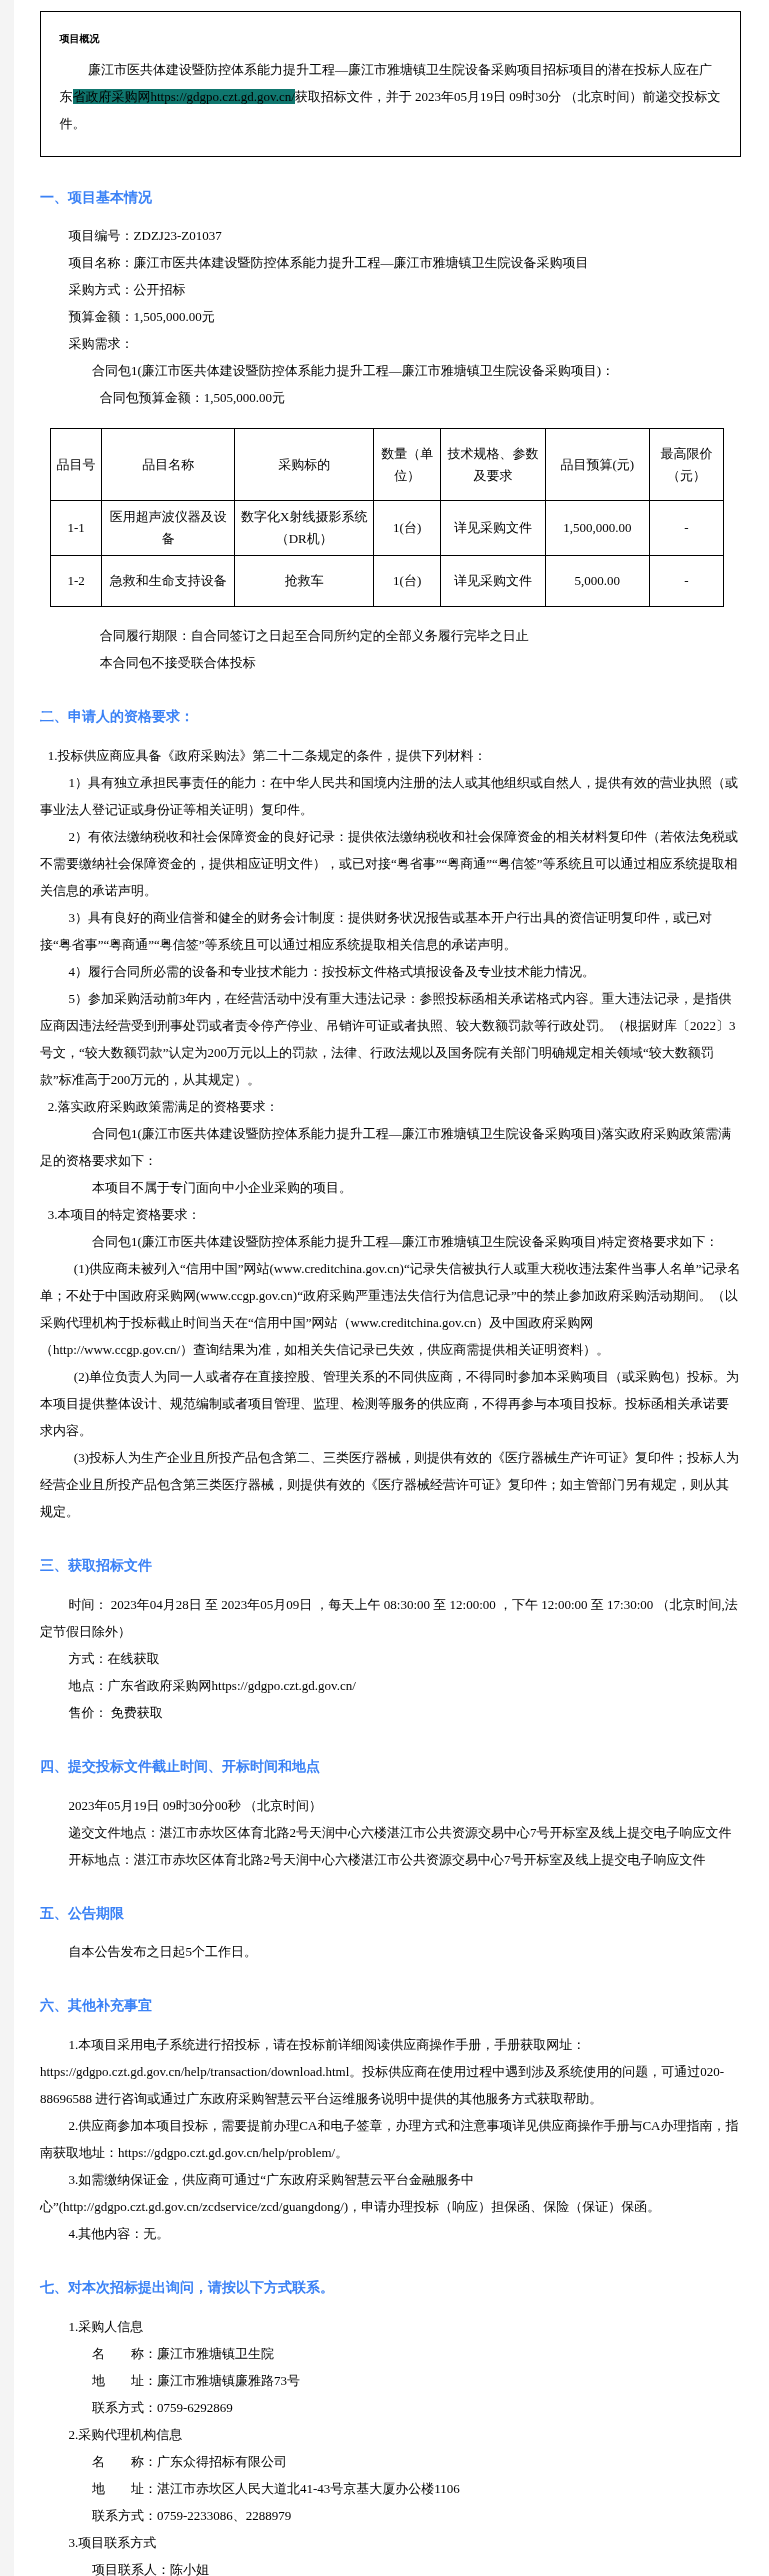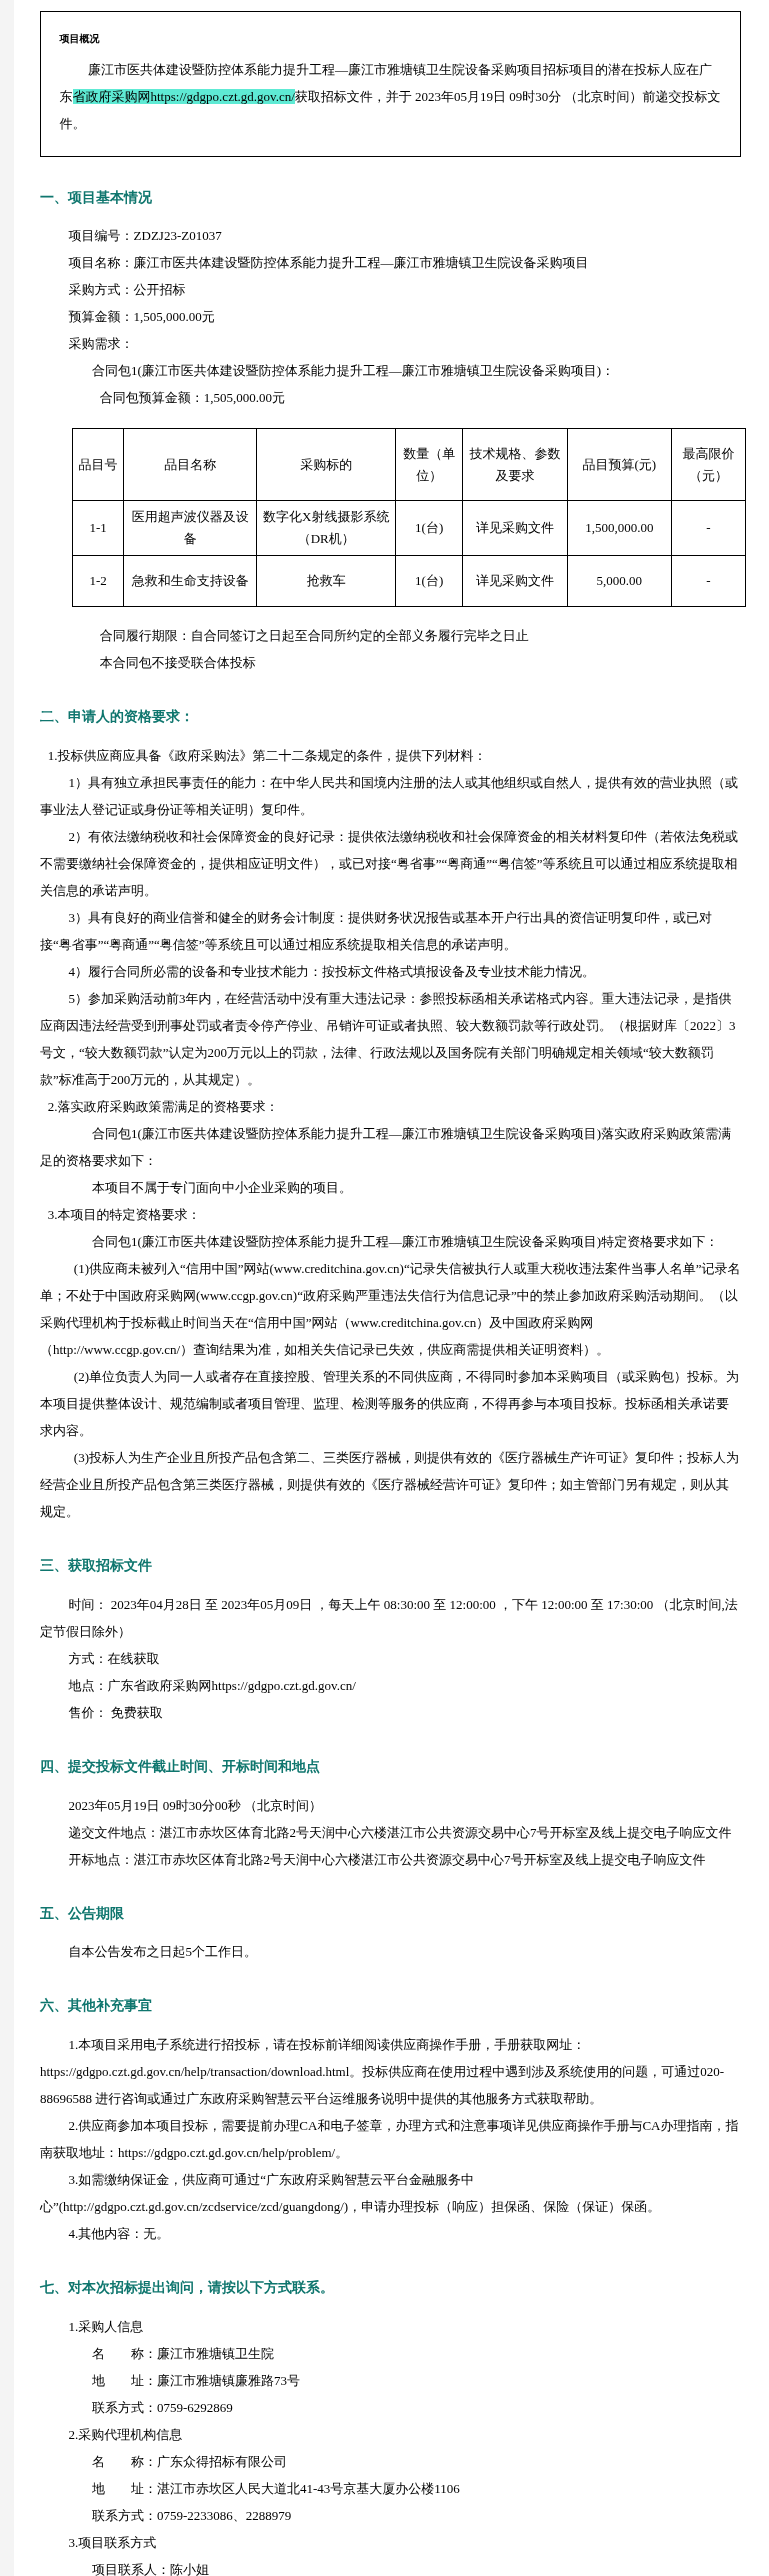--- a/index.html
+++ b/index.html
@@ -1,29 +1,29 @@
 <!DOCTYPE html>
 <html style="font-size:13.4px"><head>
 <meta charset="utf-8">
 <style>
   html,body { margin:0; padding:0; background:#ffffff; }
   body { font-family:"Liberation Serif", serif; color:#000; }
   .left-strip { position:absolute; left:0; top:0; width:14.3px; height:100%; background:#f4f4f4; }
   .doc { margin-left:40px; width:701px; font-size:13px; padding:11px 0 25px 0; }
   p { margin:0; line-height:27px; }
-  .h { font-family:"Liberation Sans", sans-serif; font-weight:bold; font-size:14px; line-height:27px; margin:27px 0 11.8px 0; color:#0f766e; }
+  .h { font-family:"Liberation Sans", sans-serif; font-weight:bold; font-size:14px; line-height:27px; margin:27px 0 11.8px 0; color:#3b82f6; }
   .i1 { text-indent:0.6em; }
   .i2 { text-indent:2.2em; }
   .i25 { text-indent:2.6em; }
   .i4 { text-indent:4em; }
   .i45 { text-indent:4.6em; }
   .box { border:1.7px solid #000; padding:10px 18.5px 18.5px 18.5px; }
   .box-title { font-family:"Liberation Sans", sans-serif; font-weight:bold; font-size:10px; line-height:34px; }
-  .hl { background:#5eead4;text-align:right; }
-  table.items { border-collapse:collapse; width:674px; margin:17px 0 15px 32px; }
+  .hl { background:#0f766e;text-align:right; }
+  table.items { border-collapse:collapse; width:674px; margin:17px 0 15px 10px; }
   table.items th, table.items td { border:0.8px solid #000; font-weight:normal; text-align:center; font-size:13px; line-height:22px; padding:5px 4.2px; }
   table.items th { height:61px; }
   table.items td { height:40px; }
   td.num { text-align:right; padding-right:8.4px; }
 </style>
 </head>
 <body>
 
 <div class="left-strip"></div>
 

